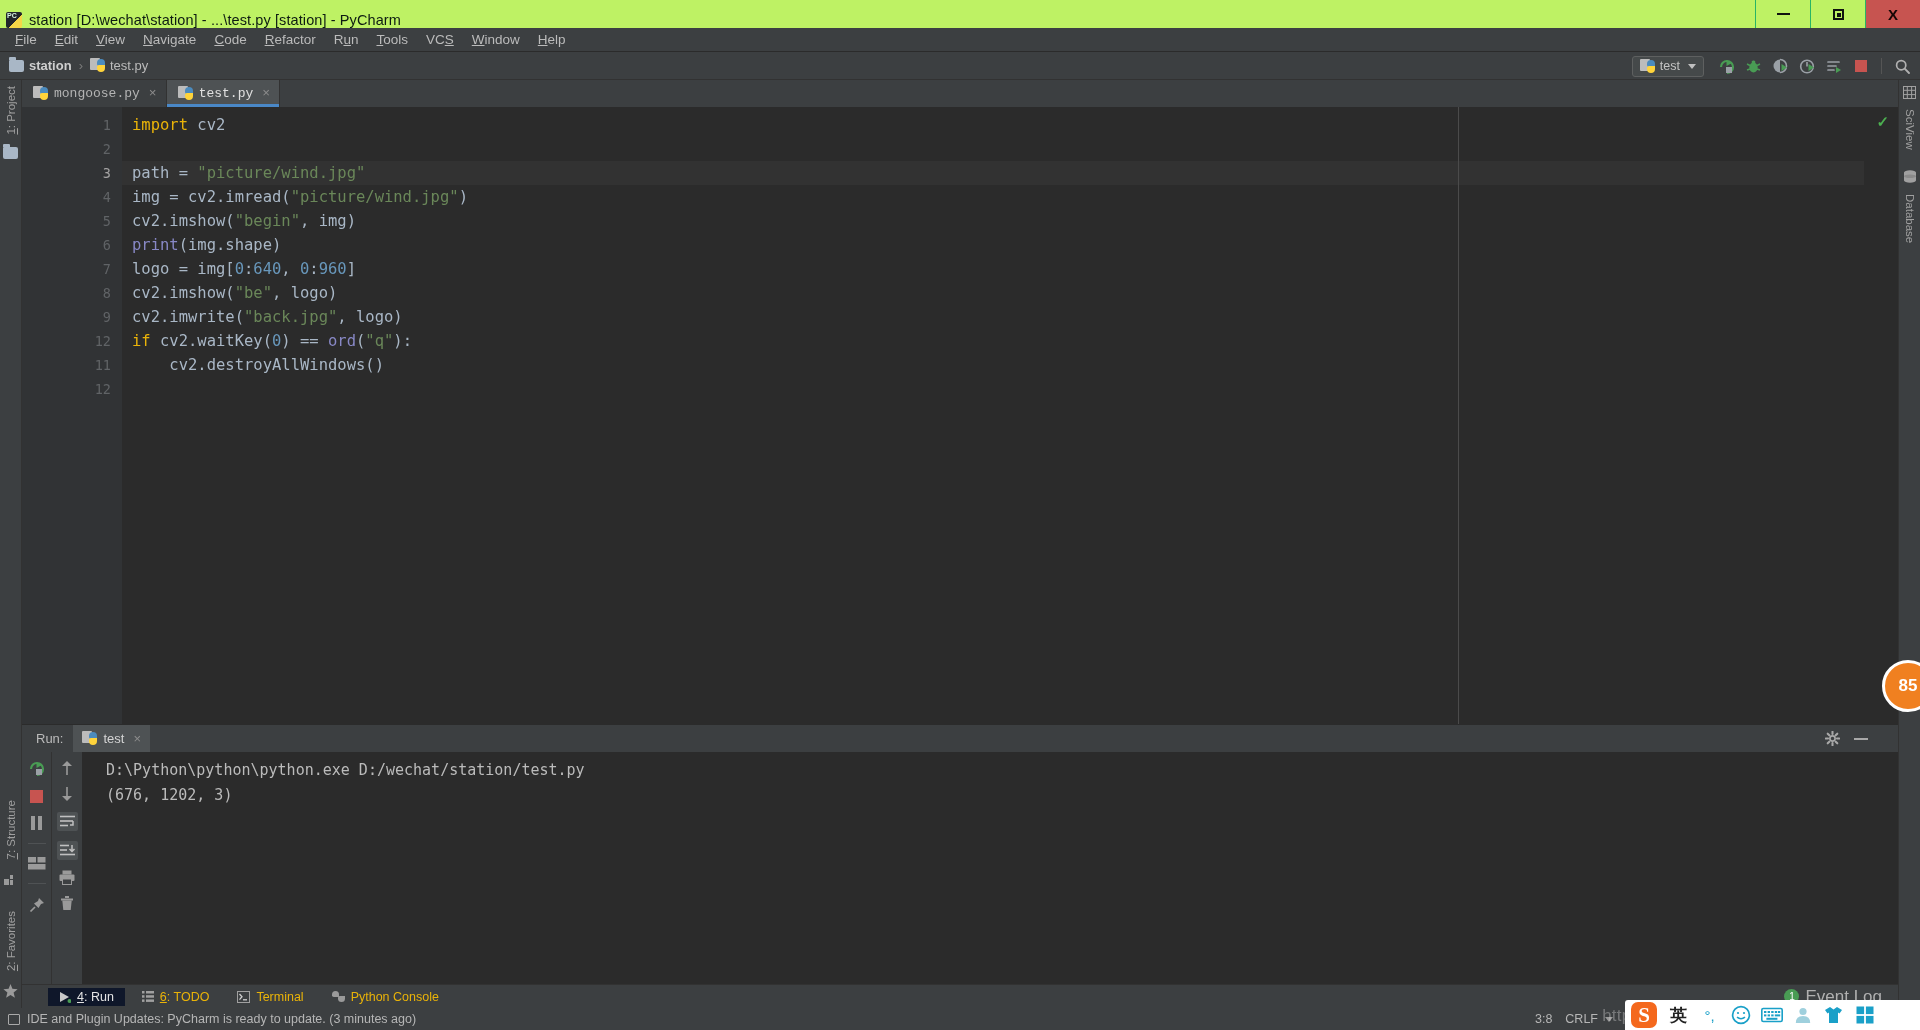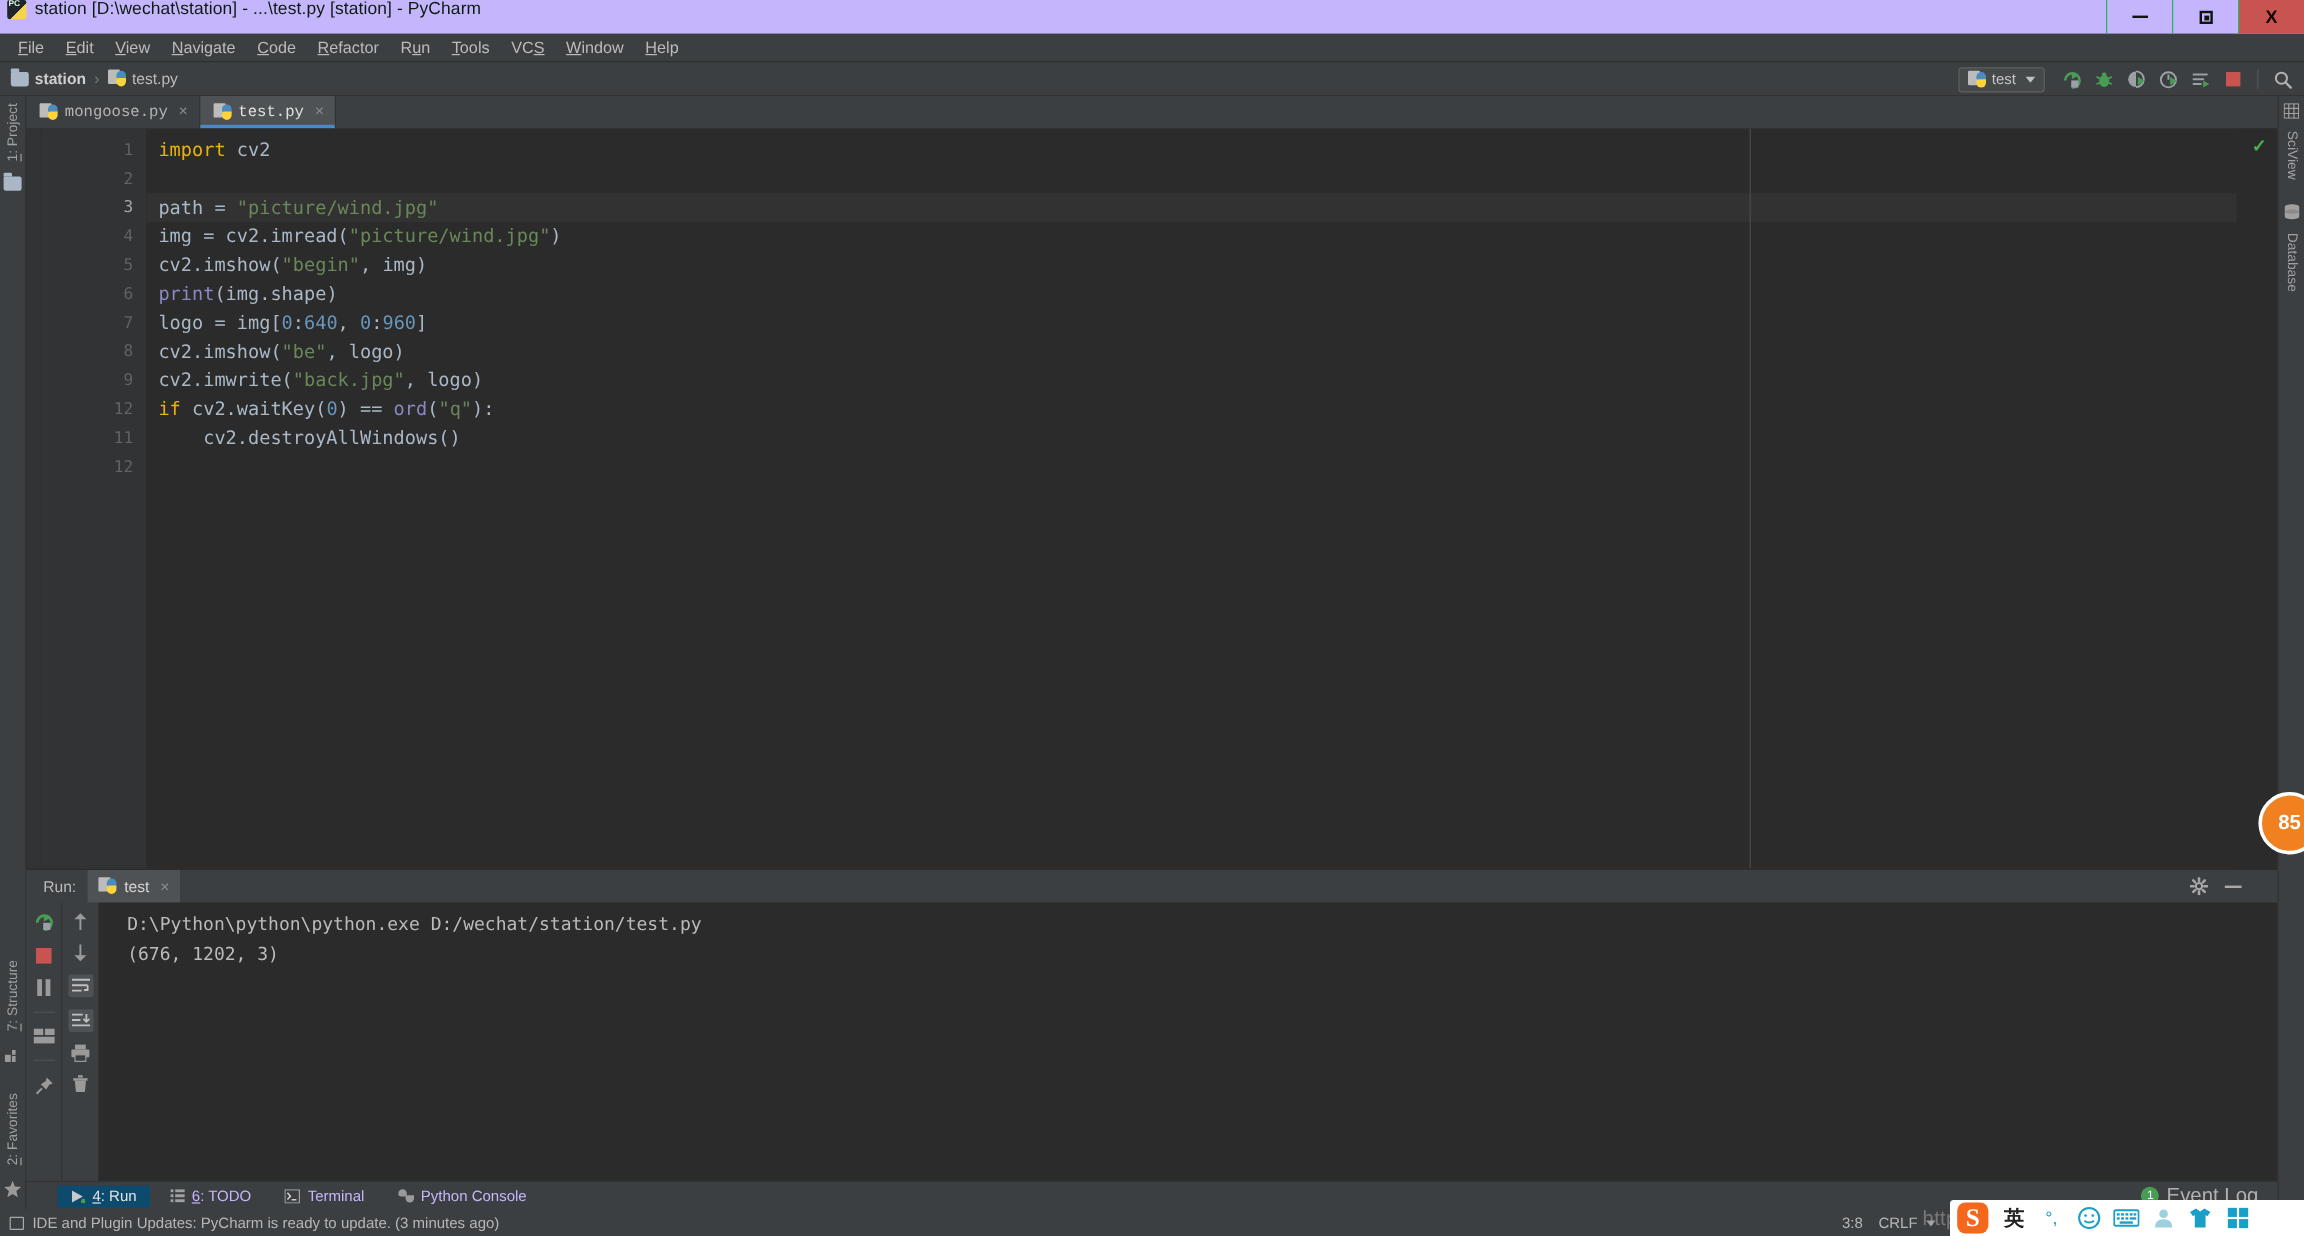--- a/index.html
+++ b/index.html
@@ -7,21 +7,21 @@
     width: 1920px; height: 1030px;
     background: #3c3f41;
     font-family: "Liberation Sans", sans-serif;
     overflow: hidden;
     -webkit-font-smoothing: antialiased;
   }
   .app { position: relative; width: 1920px; height: 1030px; display: flex; flex-direction: column; }
 
   
   .titlebar {
-    height: 28px; background: #c4b5fd; display: flex; align-items: flex-start;
+    height: 28px; background: #bef264; display: flex; align-items: flex-end;
     flex: none; position: relative;
   }
   .titlebar .pc-logo {
     width: 16px; height: 16px; margin-left: 6px; margin-right: 7px;
     background: linear-gradient(135deg,#21252b 0%,#21252b 58%,#f5d547 58%,#f5d547 100%);
     border-radius: 2px; position: relative; flex: none;
   }
   .titlebar .pc-logo::after {
     content: "PC"; position: absolute; left: 1px; top: 0px;
     font-size: 7px; color: #d8f5e3; font-family: "Liberation Sans", sans-serif; font-weight: bold;
@@ -141,23 +141,23 @@
               padding-top: 8px; gap: 13px; border-right: 1px solid #323232; }
   .run-side2 { width: 30px; flex: none; display: flex; flex-direction: column; align-items: center;
                padding-top: 8px; gap: 10px; }
   .side-sep { width: 18px; height: 1px; background: #4f5254; }
   .console { flex: 1; background: #2b2b2b; padding: 6px 0 0 24px; overflow: hidden; }
   .console-line { font-family: "DejaVu Sans Mono", monospace; font-size: 15px; line-height: 25px; color: #bbbbbb; white-space: pre; }
 
   
   .bottombar { height: 24px; background: #3c3f41; display: flex; align-items: center; flex: none;
                border-top: 1px solid #323232; padding-left: 26px; }
-  .bb-item { display: flex; align-items: center; gap: 6px; font-size: 12.5px; color: #c4b5fd;
+  .bb-item { display: flex; align-items: center; gap: 6px; font-size: 12.5px; color: #eab308;
              padding: 2px 11px; margin-right: 6px; cursor: default; }
-  .bb-item.active { background: #0c4a6e; color: #e4e4e4; }
+  .bb-item.active { background: #0f172a; color: #e4e4e4; }
   .bb-item u { text-decoration: underline; }
   .bb-right { margin-left: auto; display: flex; align-items: center; gap: 6px; padding-right: 16px; }
   .evt-badge { width: 15px; height: 15px; border-radius: 50%; background: #499c54; color: #fff;
                font-size: 10px; display: flex; align-items: center; justify-content: center; }
 
   
   .statusbar { height: 22px; background: #3c3f41; display: flex; align-items: center; flex: none;
                padding-left: 8px; position: relative; }
   .st-text { font-size: 12.5px; color: #b6b6b6; }
   .st-right { position: absolute; right: 0; top: 0; height: 22px; display: flex; align-items: center; gap: 13px; padding-right: 4px; }

